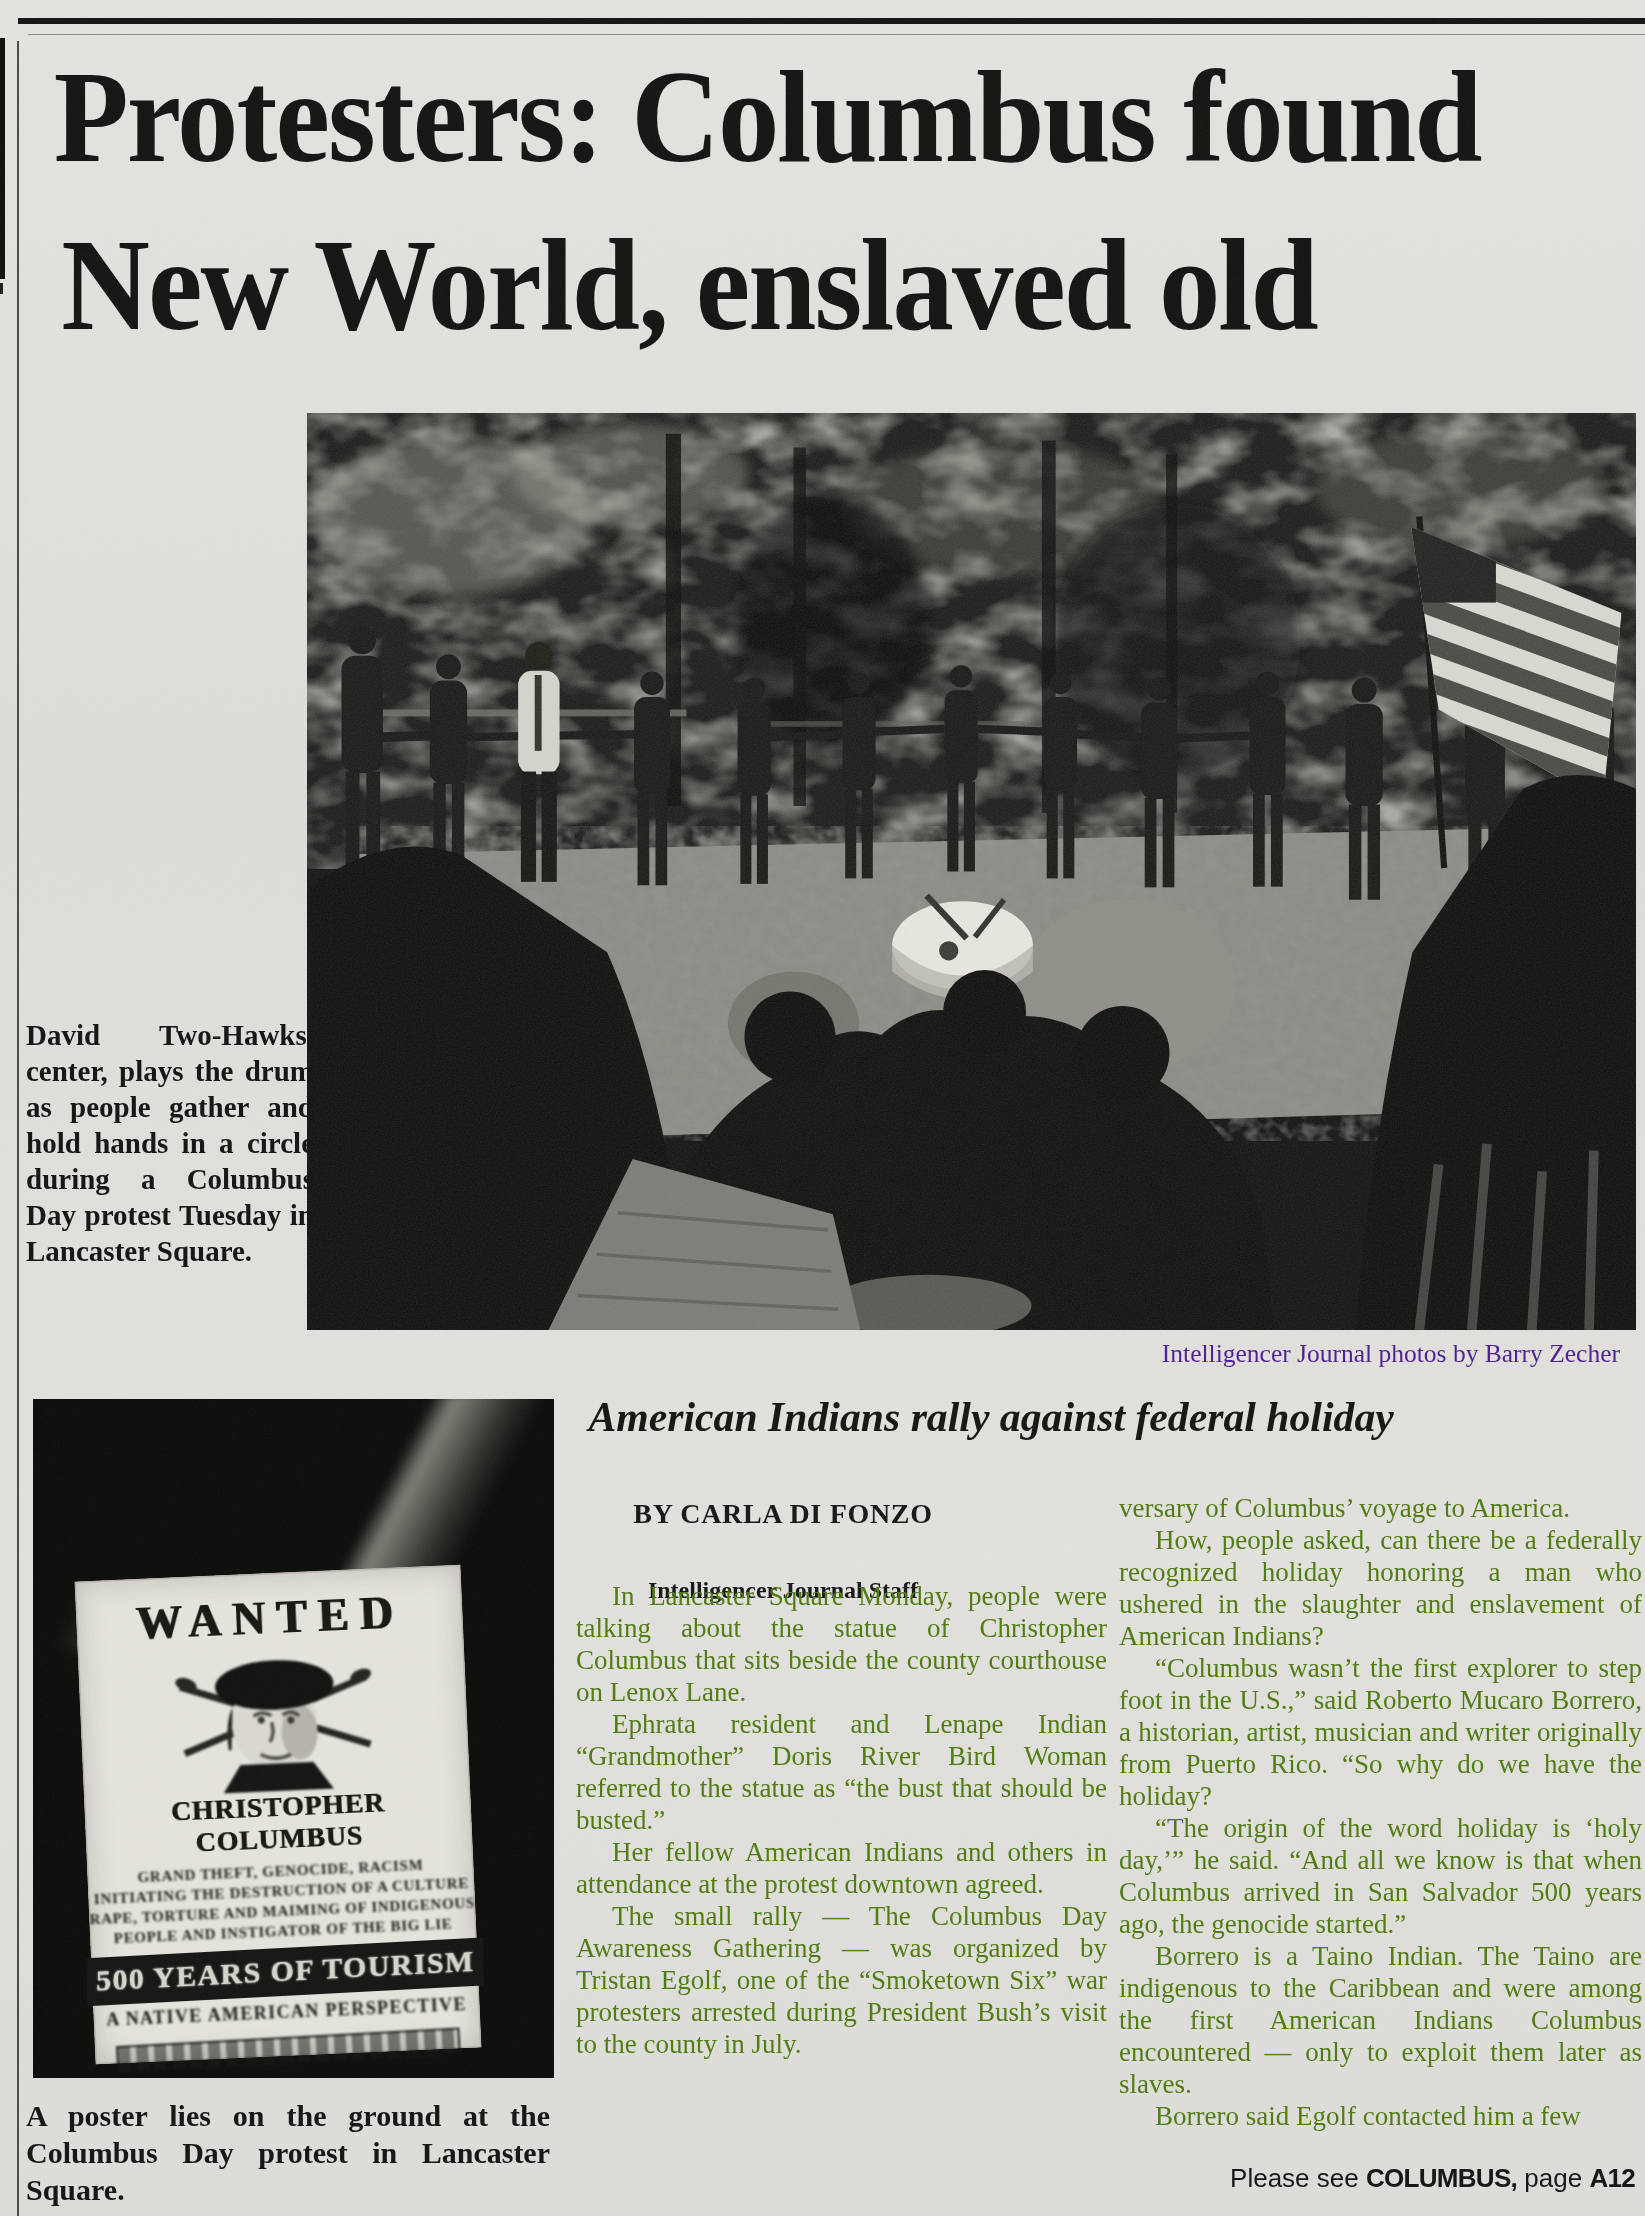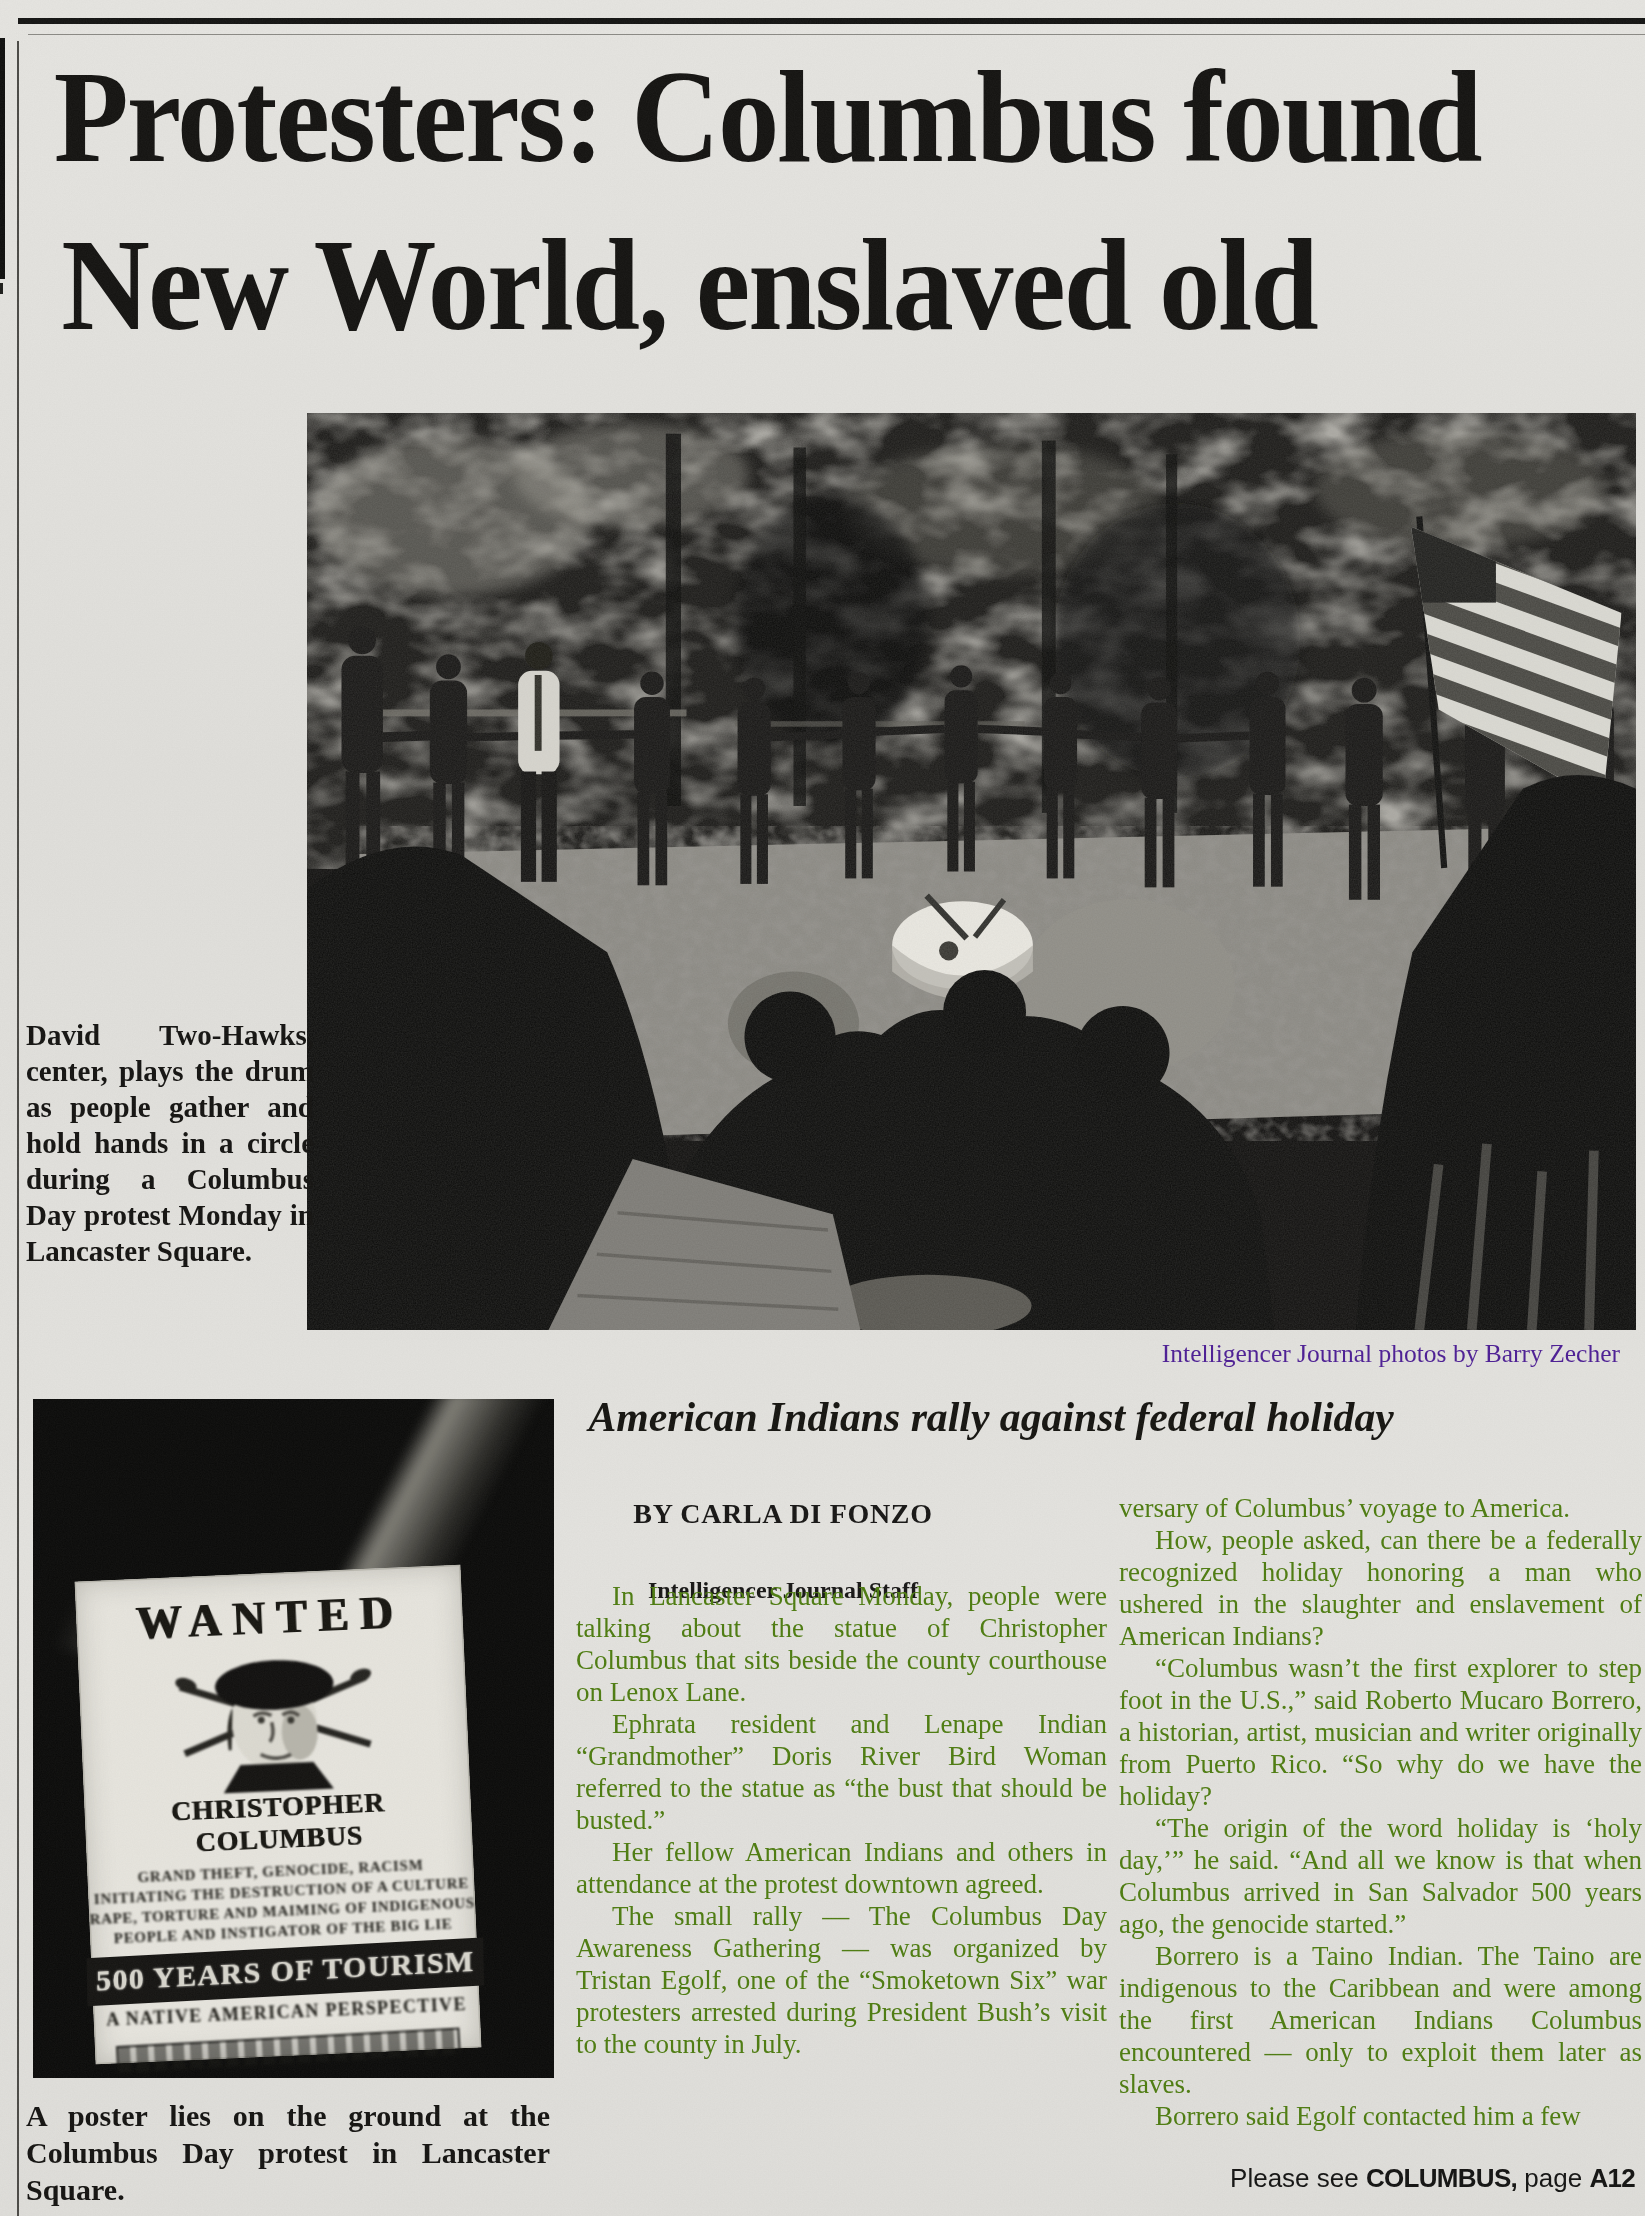--- a/index.html
+++ b/index.html
@@ -268,21 +268,21 @@
     <line x1="1790" y1="1100" x2="1775" y2="1330"></line>
     <line x1="1865" y1="1070" x2="1858" y2="1330"></line>
   </g>
 
   <rect width="1926" height="1330" filter="url(#grain)" opacity=".22"></rect>
 </svg>
 </div>
 
 <div class="abs credit">Intelligencer Journal photos by Barry Zecher</div>
 
-<div class="abs caption" id="cap-main">David Two-Hawks, center, plays the drum as people gather and hold hands in a circle during a Columbus Day protest Monday in Lancaster Square.</div>
+<div class="abs caption" id="cap-main">David Two-Hawks, center, plays the drum as people gather and hold hands in a circle during a Columbus Day protest Tuesday in Lancaster Square.</div>
 
 <div class="abs" id="poster-photo">
   <div class="streak-tr"></div>
   <div class="streak-ml"></div>
   <div class="poster">
     <div class="wanted">WANTED</div>
     <div class="portrait">
       <svg viewBox="0 0 320 212" width="221" height="146" style="filter:blur(0.8px)">
         <g stroke="#23221e" stroke-width="10" fill="none">
           <line x1="25" y1="55" x2="298" y2="150"></line>

